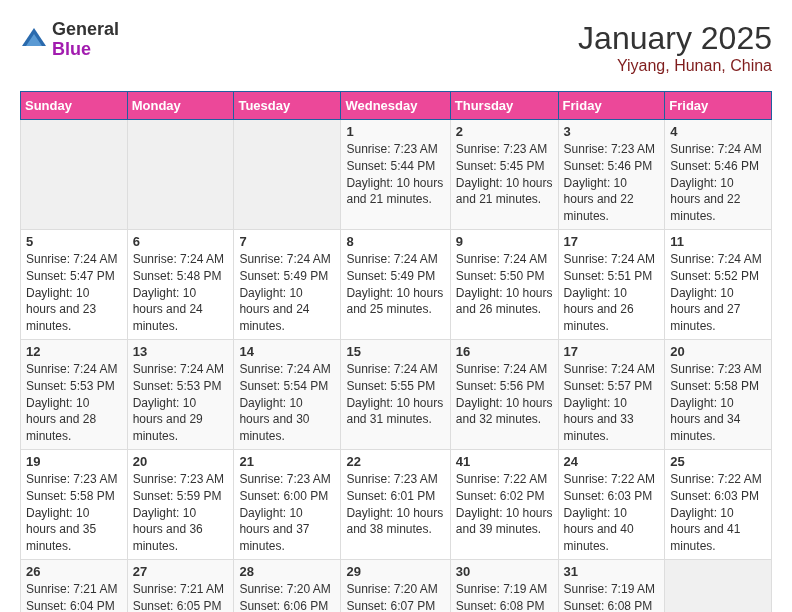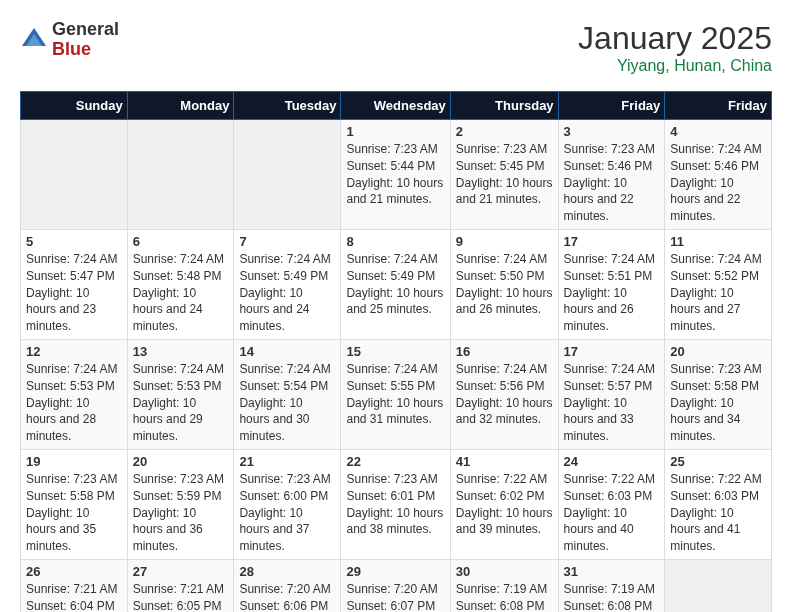--- a/index.html
+++ b/index.html
@@ -26,49 +26,49 @@
       line-height: 1.1;
     }
     .logo-general {
       font-size: 18px;
       font-weight: bold;
       color: #333;
     }
     .logo-blue {
       font-size: 18px;
       font-weight: bold;
-      color: #b91c1c;
+      color: #a21caf;
     }
     .logo-icon {
       width: 28px;
       height: 28px;
       margin-right: 4px;
     }
     .title-block {
       text-align: right;
     }
     .title-block h1 {
       font-size: 32px;
       font-weight: normal;
       color: #333;
     }
     .title-block h2 {
       font-size: 16px;
       font-weight: normal;
-      color: #15803d;
+      color: #7f1d1d;
     }
     .calendar {
       width: 100%;
       border-collapse: collapse;
       border: 1px solid #ccc;
     }
     .calendar thead tr th {
-      background-color: #0f172a;
+      background-color: #ec4899;
       color: #fff;
-      text-align: right;
+      text-align: left;
       padding: 6px 4px;
       font-size: 13px;
       font-weight: bold;
       border: 1px solid #2060a0;
     }
     .calendar tbody tr td {
       vertical-align: top;
       padding: 4px 5px;
       font-size: 10.5px;
       color: #333;

